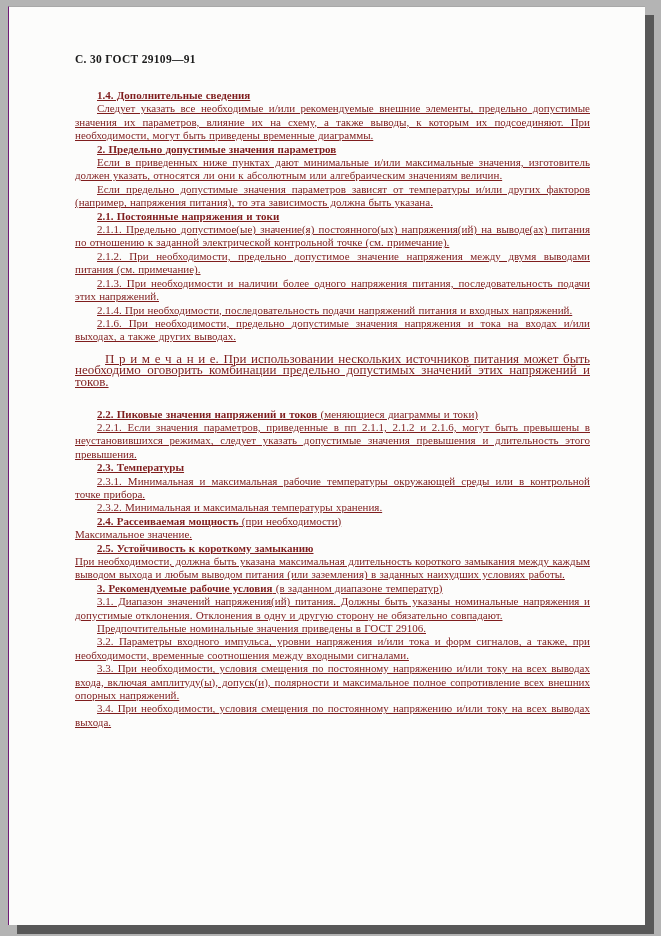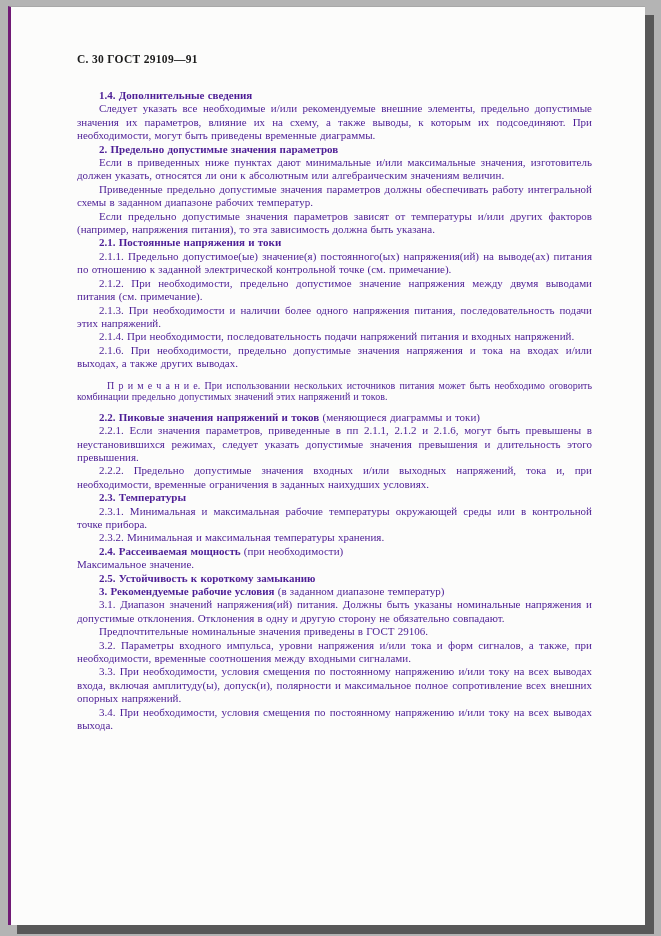--- a/index.html
+++ b/index.html
@@ -16,83 +16,83 @@
     overflow: hidden;
   }
   .page {
     position: absolute;
     left: 8px;
     top: 6px;
     width: 637px;
     height: 919px;
     background: #fcfcfb;
     box-shadow: 9px 9px 0 #585858;
-    border-left: 3px solid #701a75;
+    border-left: 1px solid #701a75;
     border-top: 1px solid #a8a8a8;
     box-sizing: border-box;
     padding: 46px 56px 0 66px;
   }
   .page-header {
     font-weight: bold;
     font-size: 11.5px;
     letter-spacing: 0.3px;
     color: #1c1c1c;
     margin-bottom: 24px;
   }
   .doc-body {
     width: 515px;
-    color: #4c1d95;
+    color: #7f1d1d;
+    text-decoration: underline;
   }
   p.para {
     margin: 0;
     font-size: 11px;
     line-height: 13.4px;
     text-align: justify;
     word-spacing: 0.5px;
   }
   p.para.indent { text-indent: 22px; }
   p.para.flush  { text-indent: 0; }
   p.para.note {
-    font-size: 10px;
+    font-size: 13px;
     line-height: 11.6px;
     margin-top: 9px;
-    margin-bottom: 8px;
+    margin-bottom: 20px;
     text-indent: 30px;
   }
   span.b { font-weight: bold; }
 </style>
 </head>
 <body>
 
 <div class="scan">
   <div class="page">
     <div class="page-header">С. 30 ГОСТ 29109—91</div>
     <div class="doc-body" id="doc-body">
         <p class="para indent"><span class="b">1.4. Дополнительные сведения</span></p>
         <p class="para indent"><span>Следует указать все необходимые и/или рекомендуемые внешние элементы, предельно допустимые значения их параметров, влияние их на схему, а также выводы, к которым их подсоединяют. При необходимости, могут быть приведены временные диаграммы.</span></p>
         <p class="para indent"><span class="b">2. Предельно допустимые значения параметров</span></p>
         <p class="para indent"><span>Если в приведенных ниже пунктах дают минимальные и/или максимальные значения, изготовитель должен указать, относятся ли они к абсолютным или алгебраическим значениям величин.</span></p>
-        <p class="para indent"><span>Приведенные предельно допустимые значения параметров должны обеспечивать работу интегральной схемы в заданном диапазоне рабочих температур.</span></p>
         <p class="para indent"><span>Если предельно допустимые значения параметров зависят от температуры и/или других факторов (например, напряжения питания), то эта зависимость должна быть указана.</span></p>
         <p class="para indent"><span class="b">2.1. Постоянные напряжения и токи</span></p>
         <p class="para indent"><span>2.1.1. Предельно допустимое(ые) значение(я) постоянного(ых) напряжения(ий) на выводе(ах) питания по отношению к заданной электрической контрольной точке (см. примечание).</span></p>
         <p class="para indent"><span>2.1.2. При необходимости, предельно допустимое значение напряжения между двумя выводами питания (см. примечание).</span></p>
         <p class="para indent"><span>2.1.3. При необходимости и наличии более одного напряжения питания, последовательность подачи этих напряжений.</span></p>
         <p class="para indent"><span>2.1.4. При необходимости, последовательность подачи напряжений питания и входных напряжений.</span></p>
         <p class="para indent"><span>2.1.6. При необходимости, предельно допустимые значения напряжения и тока на входах и/или выходах, а также других выводах.</span></p>
         <p class="para note"><span>П р и м е ч а н и е.  При использовании нескольких источников питания может быть необходимо оговорить комбинации предельно допустимых значений этих напряжений и токов.</span></p>
         <p class="para indent"><span class="b">2.2. Пиковые значения напряжений и токов</span><span> (меняющиеся диаграммы и токи)</span></p>
         <p class="para indent"><span>2.2.1. Если значения параметров, приведенные в пп 2.1.1, 2.1.2 и 2.1.6, могут быть превышены в неустановившихся режимах, следует указать допустимые значения превышения и длительность этого превышения.</span></p>
-        <p class="para indent"><span>2.2.2. Предельно допустимые значения входных и/или выходных напряжений, тока и, при необходимости, временные ограничения в заданных наихудших условиях.</span></p>
         <p class="para indent"><span class="b">2.3. Температуры</span></p>
         <p class="para indent"><span>2.3.1. Минимальная и максимальная рабочие температуры окружающей среды или в контрольной точке прибора.</span></p>
         <p class="para indent"><span>2.3.2. Минимальная и максимальная температуры хранения.</span></p>
         <p class="para indent"><span class="b">2.4. Рассеиваемая мощность</span><span> (при необходимости)</span></p>
         <p class="para flush"><span>Максимальное значение.</span></p>
         <p class="para indent"><span class="b">2.5. Устойчивость к короткому замыканию</span></p>
+        <p class="para flush"><span>При необходимости, должна быть указана максимальная длительность короткого замыкания между каждым выводом выхода и любым выводом питания (или заземления) в заданных наихудших условиях работы.</span></p>
         <p class="para indent"><span class="b">3. Рекомендуемые рабочие условия</span><span> (в заданном диапазоне температур)</span></p>
         <p class="para indent"><span>3.1. Диапазон значений напряжения(ий) питания. Должны быть указаны номинальные напряжения и допустимые отклонения. Отклонения в одну и другую сторону не обязательно совпадают.</span></p>
         <p class="para indent"><span>Предпочтительные номинальные значения приведены в ГОСТ 29106.</span></p>
         <p class="para indent"><span>3.2. Параметры входного импульса, уровни напряжения и/или тока и форм сигналов, а также, при необходимости, временные соотношения между входными сигналами.</span></p>
         <p class="para indent"><span>3.3. При необходимости, условия смещения по постоянному напряжению и/или току на всех выводах входа, включая амплитуду(ы), допуск(и), полярности и максимальное полное сопротивление всех внешних опорных напряжений.</span></p>
         <p class="para indent"><span>3.4. При необходимости, условия смещения по постоянному напряжению и/или току на всех выводах выхода.</span></p>
       </div>
   </div>
 </div>
 

